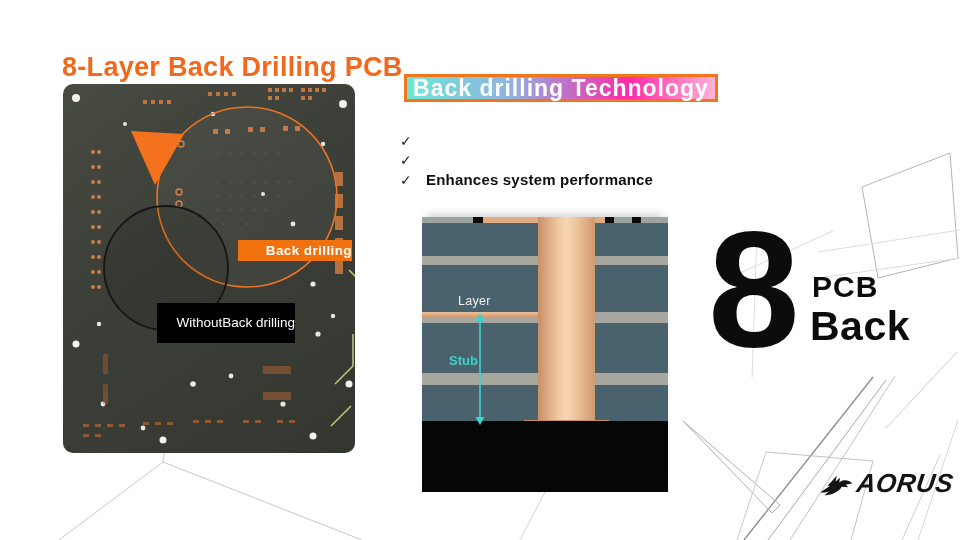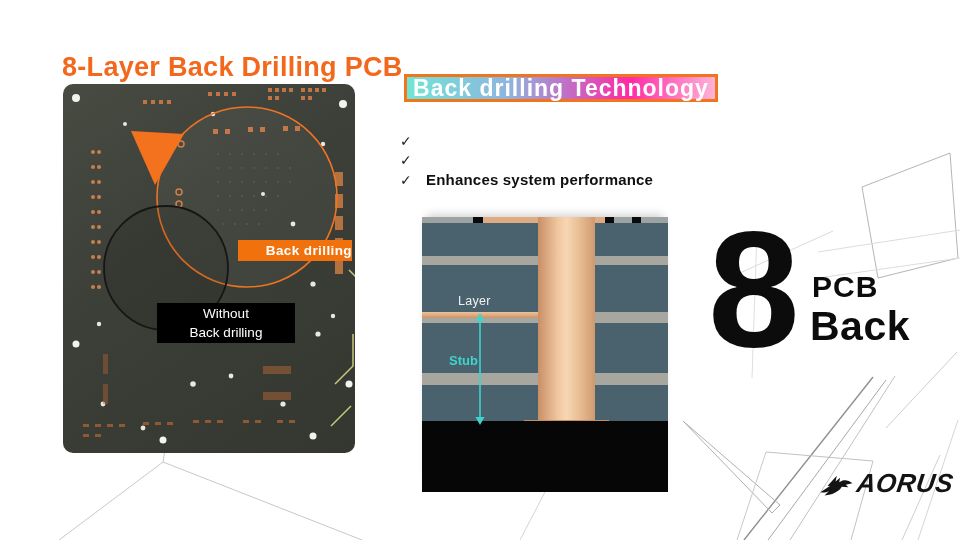--- a/index.html
+++ b/index.html
@@ -30,21 +30,21 @@
     position:absolute;display:flex;align-items:center;justify-content:flex-end;
     color:#fff;text-align:center;
   }
   #label-backdrill{
     left:175px;top:156px;width:114px;height:21px;
     background:#F1720D;font-size:13.5px;font-weight:700;letter-spacing:.4px;
   }
   #label-without{
     left:94px;top:219px;width:138px;height:40px;
     background:#000;font-size:13.5px;font-weight:500;line-height:1.4;
-    flex-direction:column;
+    flex-direction:row;
   }
 
   
   #banner{
     left:404px;top:74px;width:314px;height:28px;z-index:3;
     border:3px solid #F0751C;border-radius:0;box-sizing:border-box;
     background:linear-gradient(93deg,#6FE6D6 0%,#8FB4DF 33%,#C06FC6 52%,#FF2AA5 72%,#FFB3D8 100%);
     display:flex;align-items:center;justify-content:center;
     color:#ffffff;font-size:23px;font-weight:700;letter-spacing:1px;
   }

